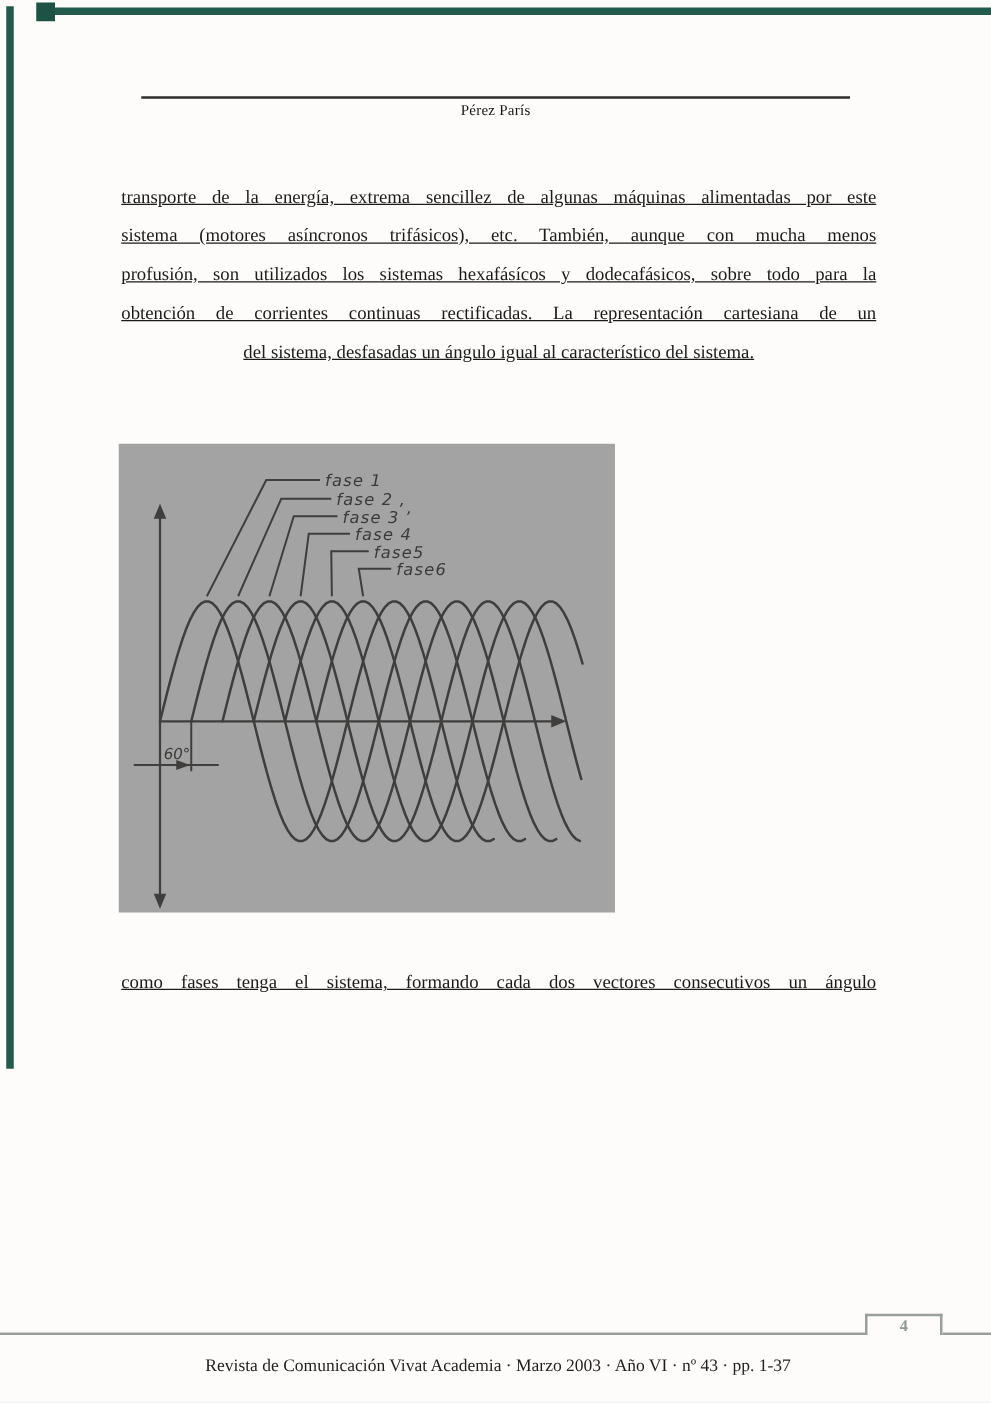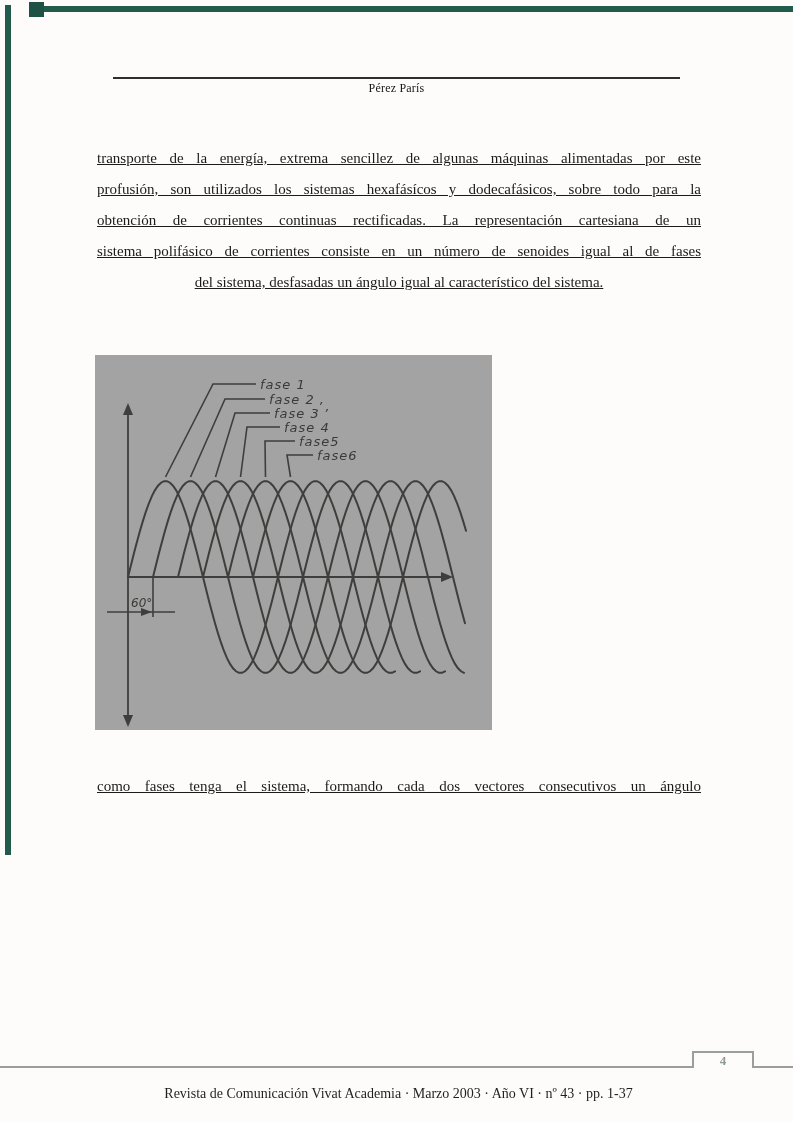--- a/index.html
+++ b/index.html
@@ -42,23 +42,23 @@
 
   <div class="deco-corner-square"></div>
   <div class="deco-top-bar"></div>
   <div class="deco-left-bar"></div>
 
   <div class="running-head">Pérez París</div>
   <div class="head-rule"></div>
 
   <div class="para" id="para1">
     <div class="line">transporte de la energía, extrema sencillez de algunas máquinas alimentadas por este</div>
+    <div class="line">sistema (motores asíncronos trifásicos), etc. También, aunque con mucha menos</div>
     <div class="line">profusión, son utilizados los sistemas hexafásícos y dodecafásicos, sobre todo para la</div>
     <div class="line">obtención de corrientes continuas rectificadas. La representación cartesiana de un</div>
-    <div class="line">sistema polifásico de corrientes consiste en un número de senoides igual al de fases</div>
     <div class="line last">del sistema, desfasadas un ángulo igual al característico del sistema.</div>
   </div>
 
   <div class="figure-scan">
     <svg id="fig-svg" width="397" height="375" viewBox="0 0 397 375">
         <line x1="33" y1="55" x2="33" y2="365" stroke="#3f3e3c" stroke-width="1.8"></line>
         <path d="M 33 48 l -5 12 l 10 0 z" fill="#3f3e3c"></path>
         <path d="M 33 372 l -5 -12 l 10 0 z" fill="#3f3e3c"></path>
         <line x1="33" y1="222" x2="352" y2="222" stroke="#3f3e3c" stroke-width="1.8"></line>
         <path d="M 358 222 l -12 -5 l 0 10 z" fill="#3f3e3c"></path>

